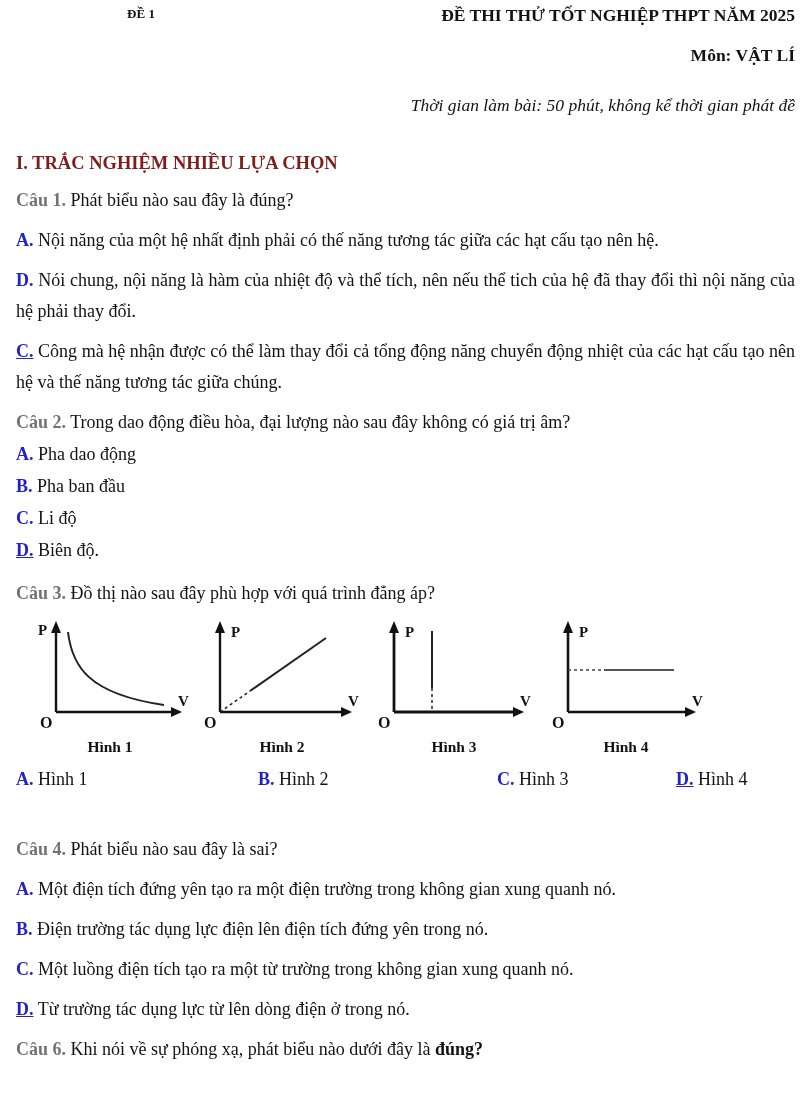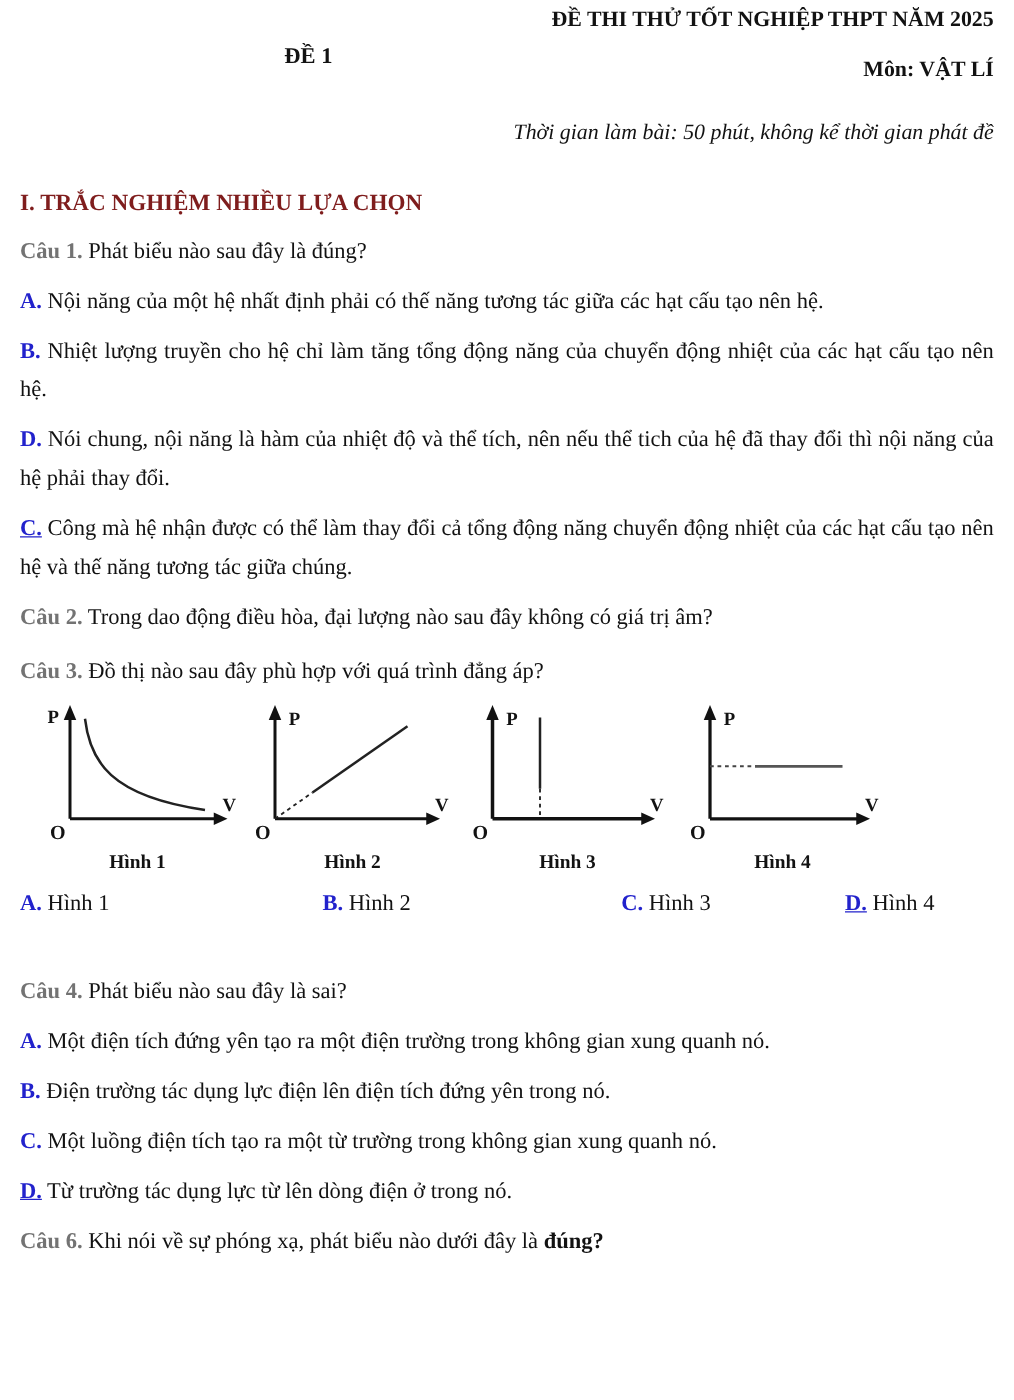--- a/index.html
+++ b/index.html
@@ -5,21 +5,21 @@
   html,body{margin:0;padding:0;background:#fff;}
   body{
     width:811px;height:1120px;overflow:hidden;
     font-family:"Liberation Serif","DejaVu Serif",serif;
     font-size:18px;color:#121212;
   }
   .page{padding:4px 16px 0 16px;}
 
   
   .hdr{display:flex;align-items:flex-start;}
-  .hdr-left{width:250px;text-align:right;font-weight:bold;font-size:18px;padding-top:2px;margin-top:28px;}
+  .hdr-left{width:250px;text-align:center;font-weight:bold;font-size:13px;padding-top:2px;}
   .hdr-right{flex:1;text-align:right;}
   .hdr-title{font-weight:bold;font-size:17.5px;line-height:22px;}
   .hdr-subject{font-weight:bold;font-size:17.5px;margin-top:18px;line-height:22px;}
   .hdr-time{font-style:italic;font-size:17.5px;margin-top:28px;line-height:22px;}
 
   .sec-heading{
     color:#7f1d1d;font-weight:bold;font-size:18.5px;
     margin-top:34px;line-height:26px;
   }
 
@@ -66,38 +66,52 @@
   <div>
     <p>
       <span class="qlabel">Câu 1.</span>
       <span>Phát biểu nào sau đây là đúng?</span>
     </p>
     <p class="just">
       <span class="olabel">A.</span>
       <span>Nội năng của một hệ nhất định phải có thế năng tương tác giữa các hạt cấu tạo nên hệ.</span>
     </p>
     <p class="just">
-      <span class="olabel">B.</span>
-      <span>Nhiệt lượng truyền cho hệ chỉ làm tăng tổng động năng của chuyển động nhiệt của các hạt cấu tạo nên hệ.</span>
-    </p>
-    <p class="just">
       <span class="olabel">D.</span>
       <span>Nói chung, nội năng là hàm của nhiệt độ và thể tích, nên nếu thể tich của hệ đã thay đổi thì nội năng của hệ phải thay đổi.</span>
     </p>
     <p class="just">
       <span class="olabel u">C.</span>
       <span>Công mà hệ nhận được có thể làm thay đổi cả tổng động năng chuyển động nhiệt của các hạt cấu tạo nên hệ và thế năng tương tác giữa chúng.</span>
     </p>
   </div>
 
   <div>
     <p>
       <span class="qlabel">Câu 2.</span>
       <span>Trong dao động điều hòa, đại lượng nào sau đây không có giá trị âm?</span>
     </p>
+    <div class="tight">
+      <p>
+        <span class="olabel">A.</span>
+        <span>Pha dao động</span>
+      </p>
+      <p>
+        <span class="olabel">B.</span>
+        <span>Pha ban đầu</span>
+      </p>
+      <p>
+        <span class="olabel">C.</span>
+        <span>Li độ</span>
+      </p>
+      <p>
+        <span class="olabel u">D.</span>
+        <span>Biên độ.</span>
+      </p>
+    </div>
   </div>
 
   <div>
     <p style="margin-top:12px">
       <span class="qlabel">Câu 3.</span>
       <span>Đồ thị nào sau đây phù hợp với quá trình đẳng áp?</span>
     </p>
 
     <div class="fig-row">
 

